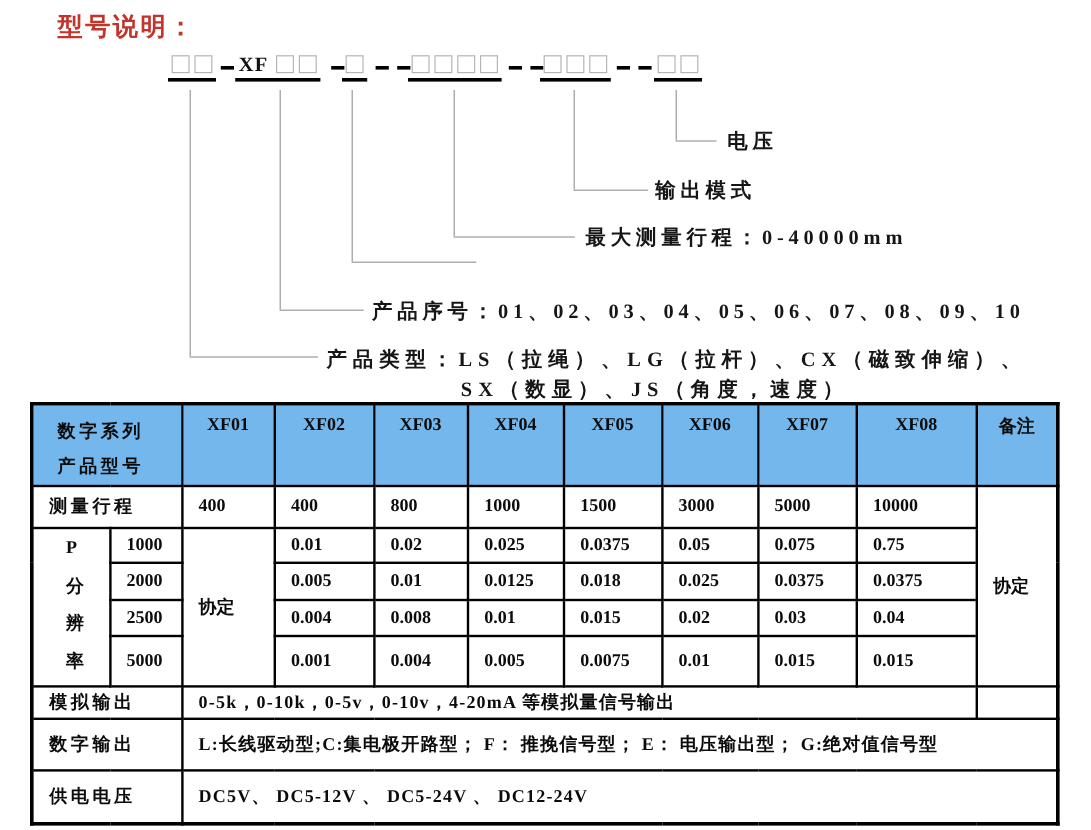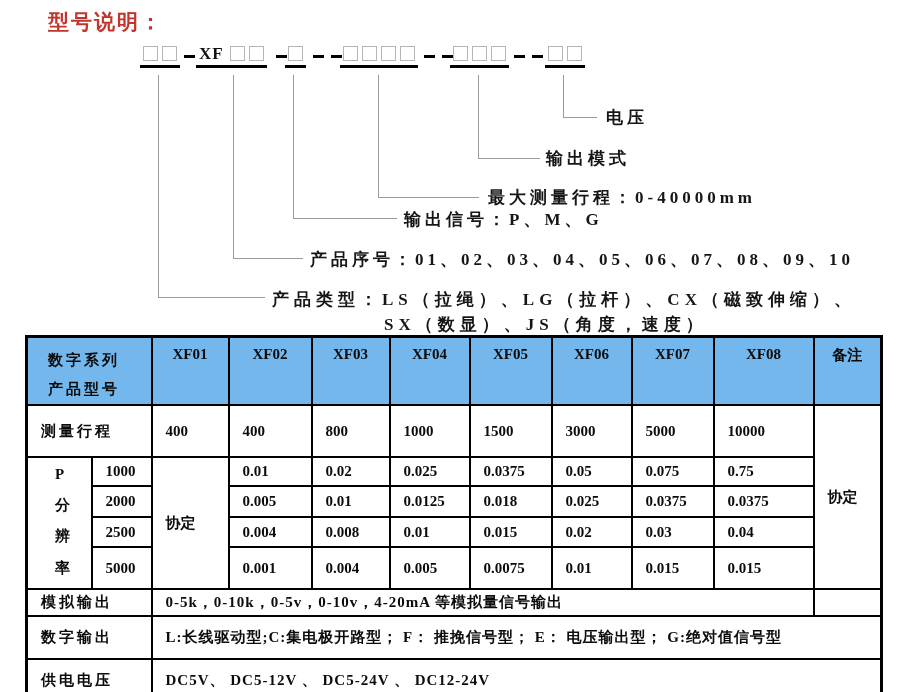--- a/index.html
+++ b/index.html
@@ -67,21 +67,21 @@
     overflow:hidden;white-space:nowrap;
   }
   table.spec{border:3px solid var(--table-border);}
   tr.r-head{height:60px;}
   tr.r-head td{
     background:var(--header-blue);
     vertical-align:top;text-align:center;
     padding:8px 0 0 0;
   }
   td.head-label{text-align:left !important;padding-left:20px !important;line-height:29px;letter-spacing:3px;}
-  tr.r-stroke{height:52px;}
+  tr.r-stroke{height:35px;}
   tr.r-f1{height:29px;}
   tr.r-f2{height:31px;}
   tr.r-f3{height:30px;}
   tr.r-f4{height:42px;}
   tr.r-analog{height:27px;}
   tr.r-digital{height:43px;}
   tr.r-power{height:44px;}
   td.rowlabel{padding-left:16px;letter-spacing:3px;}
   td.agree-note{text-align:center;padding-left:0;}
   td.pcell{padding:0;}
@@ -149,21 +149,20 @@
   <div class="vline" style="left:378px;top:75px;height:122px"></div>
   <div class="hline" style="left:378px;top:197px;width:101px"></div>
   <div class="vline" style="left:478px;top:75px;height:83px"></div>
   <div class="hline" style="left:478px;top:158px;width:62px"></div>
   <div class="vline" style="left:563px;top:75px;height:42px"></div>
   <div class="hline" style="left:563px;top:117px;width:34px"></div>
 
   <div class="llabel" style="left:606px;top:106px">电压</div>
   <div class="llabel" style="left:546px;top:147px">输出模式</div>
   <div class="llabel" style="left:488px;top:186px">最大测量行程：0-40000mm</div>
-  <div class="llabel" style="left:404px;top:208px">输出信号：P、M、G</div>
   <div class="llabel" style="left:310px;top:248px">产品序号：01、02、03、04、05、06、07、08、09、10</div>
   <div class="llabel wide" style="left:272px;top:288px">
     <div>产品类型：LS（拉绳）、LG（拉杆）、CX（磁致伸缩）、</div>
     <div class="type-line2">SX（数显）、JS（角度，速度）</div>
   </div>
 
   <table class="spec">
     <colgroup>
       <col style="width:65px">
         <col style="width:60px">

